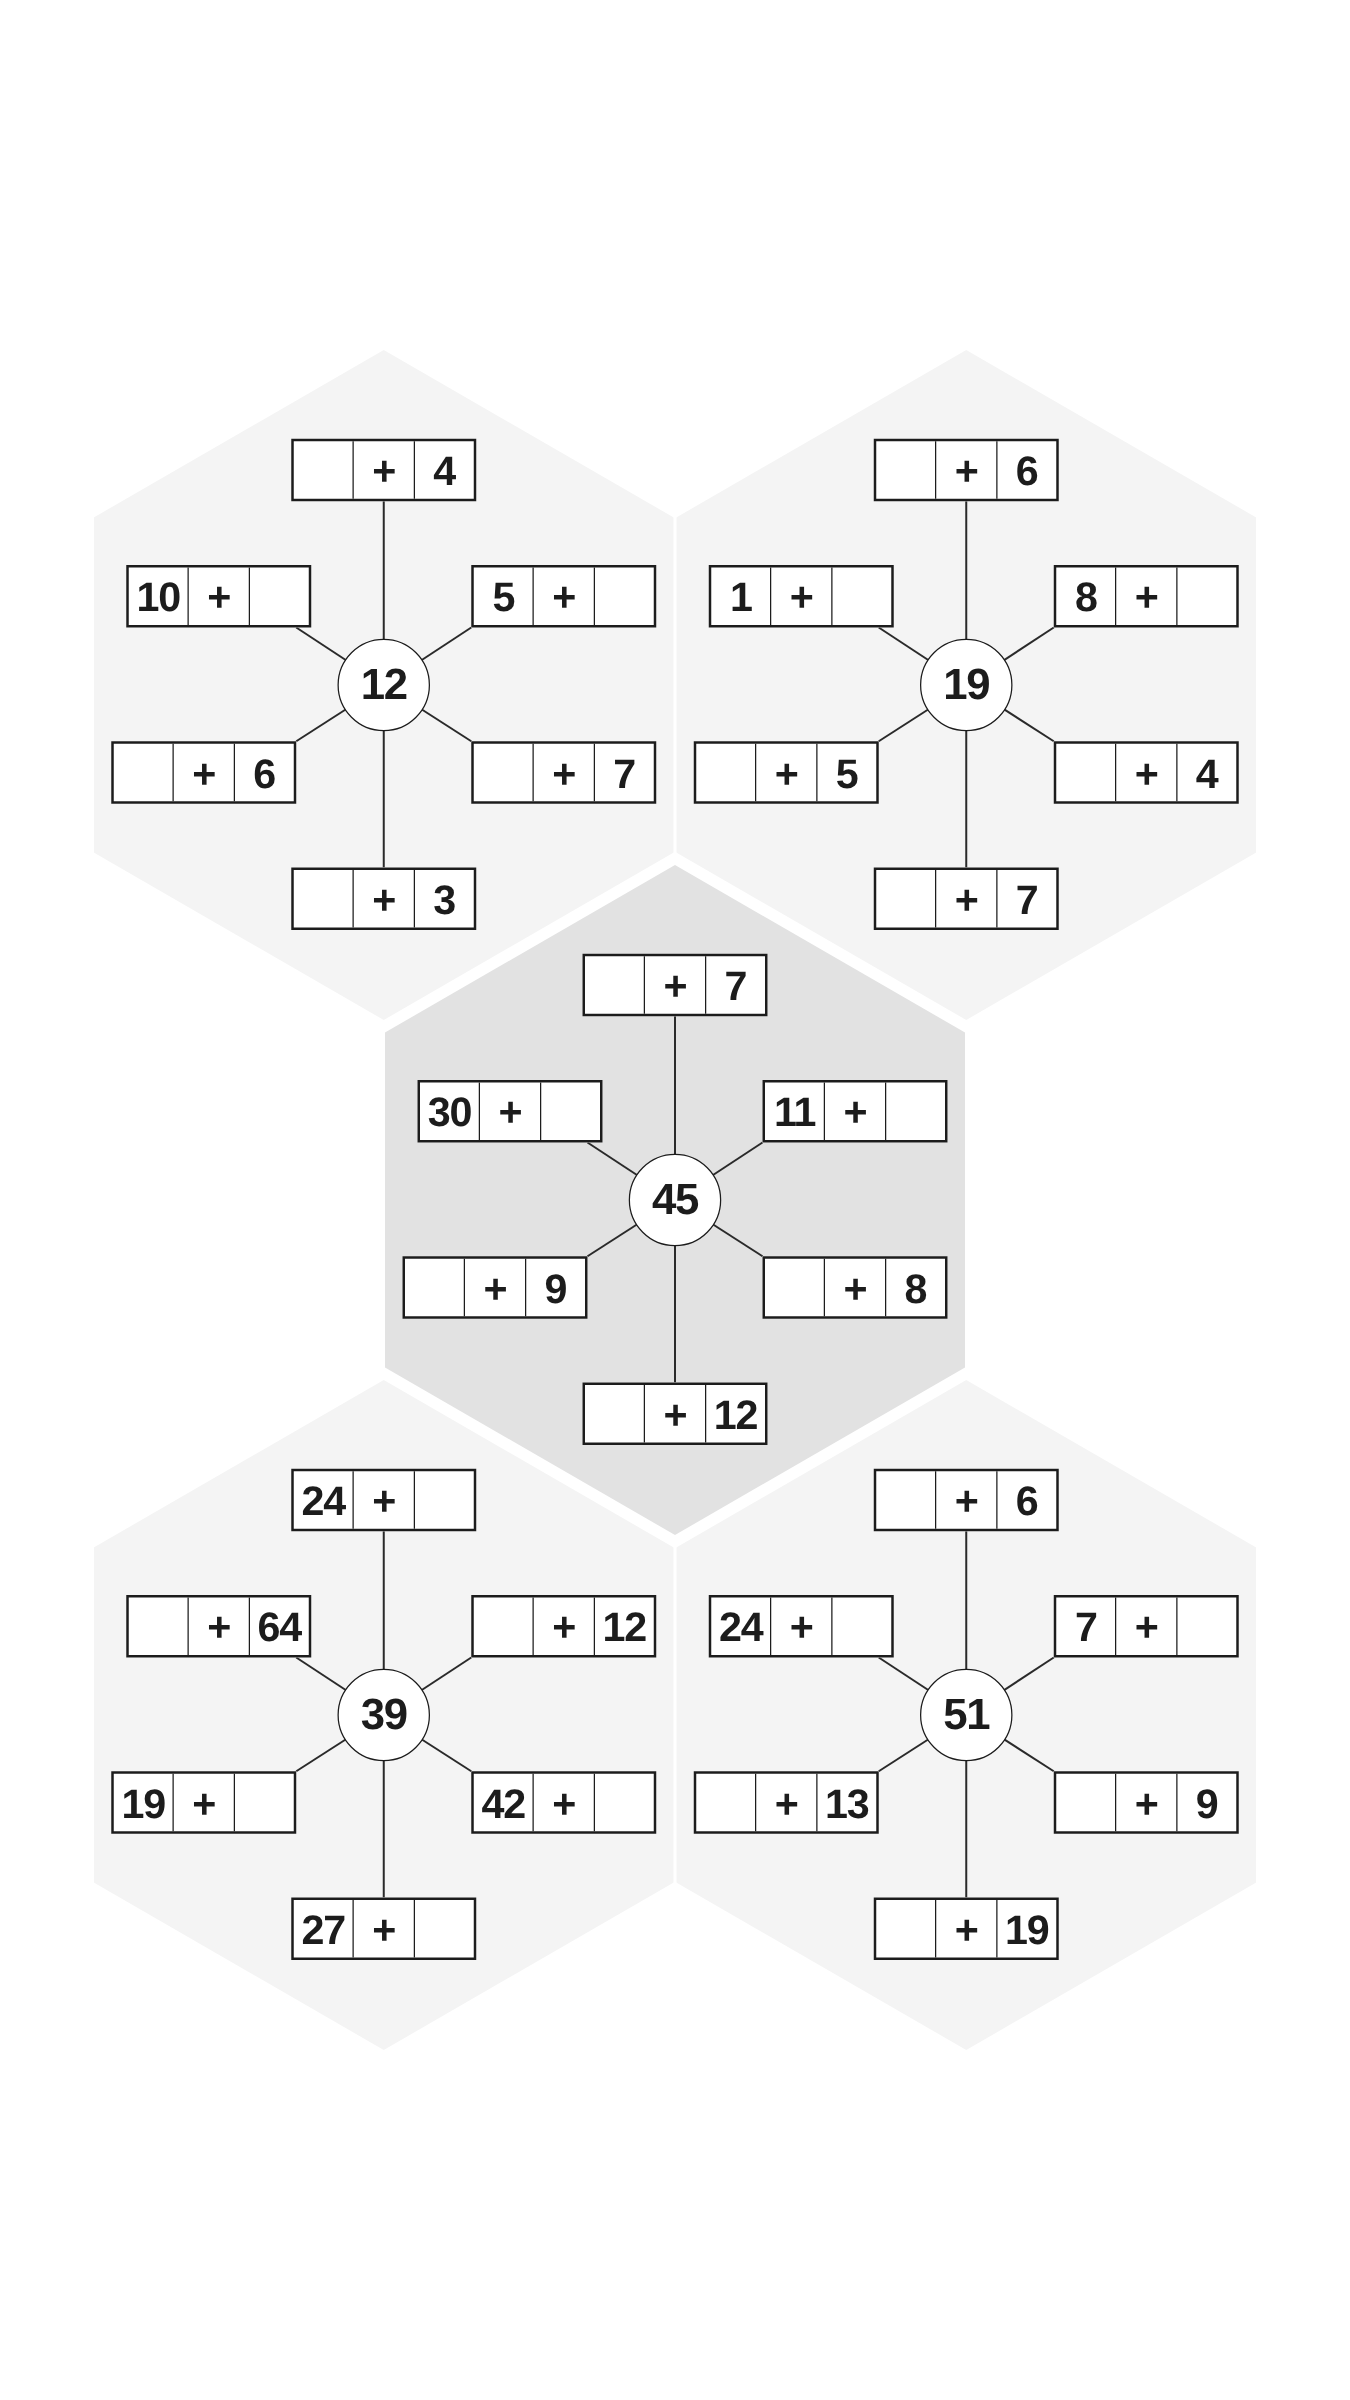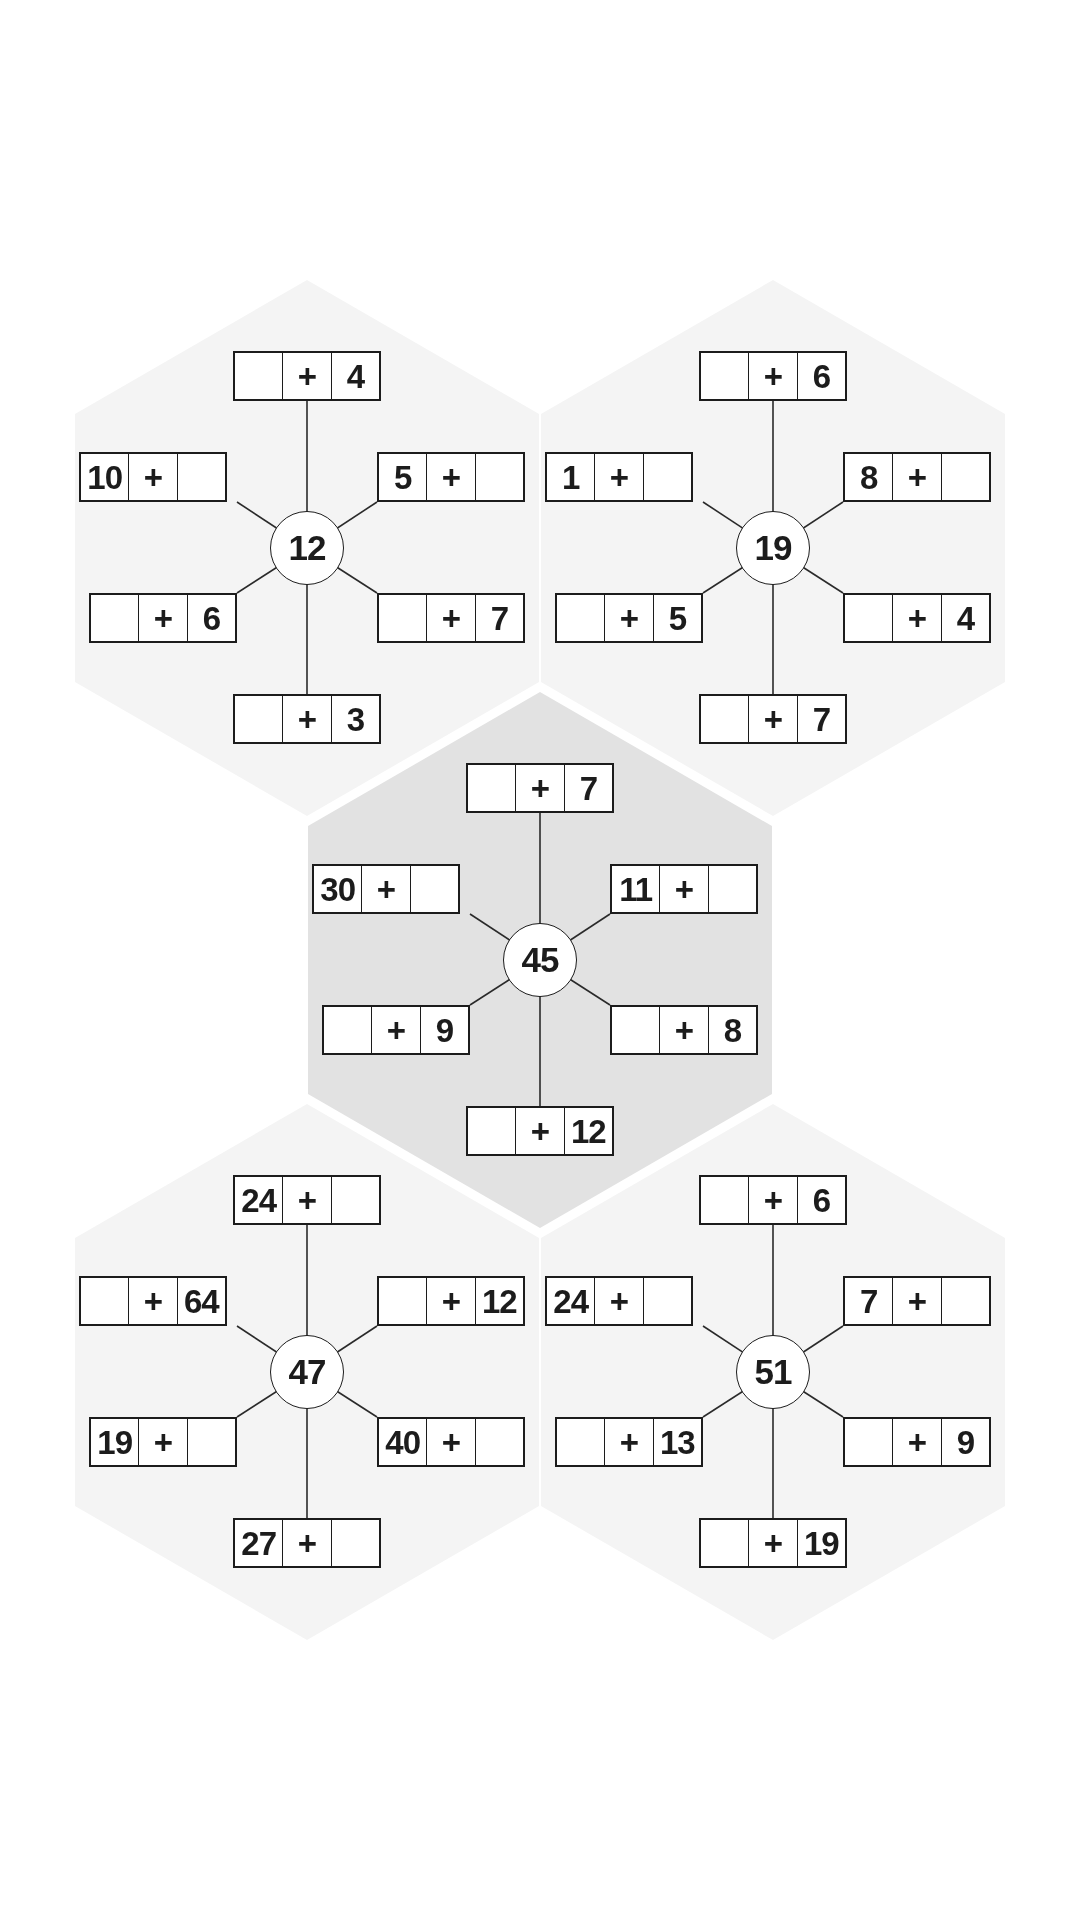--- a/index.html
+++ b/index.html
@@ -31,21 +31,21 @@
     box-sizing:border-box;display:flex;
   }
   .box .cell{
     flex:1 1 0;display:flex;align-items:center;justify-content:center;
     font-size:33px;font-weight:700;color:#1c1c1c;line-height:1;
     letter-spacing:-1px;
   }
   .box .cell + .cell{border-left:1.6px solid #1c1c1c;}
   .box.top    {left:158px;top:71px;}
   .box.bottom {left:158px;top:414px;}
-  .box.lu     {left:4px; top:172px;text-align:center;}
+  .box.lu     {left:26px; top:172px;text-align:center;}
   .box.ru     {left:302px;top:172px;}
   .box.ll     {left:14px; top:313px;}
   .box.rl     {left:302px;top:313px;}
 
   .sum-circle{
     position:absolute;left:195px;top:231px;width:74px;height:74px;
     border-radius:50%;background:#ffffff;border:1.6px solid #1c1c1c;
     box-sizing:border-box;
     display:flex;align-items:center;justify-content:center;
     font-size:35px;font-weight:700;color:#1c1c1c;letter-spacing:-1px;
@@ -209,30 +209,30 @@
       <span class="cell"></span>
       <span class="cell">+</span>
       <span class="cell">12</span>
     </div>
     <div class="box ll">
       <span class="cell">19</span>
       <span class="cell">+</span>
       <span class="cell"></span>
     </div>
     <div class="box rl">
-      <span class="cell">40</span>
+      <span class="cell">42</span>
       <span class="cell">+</span>
       <span class="cell"></span>
     </div>
     <div class="box bottom">
       <span class="cell">27</span>
       <span class="cell">+</span>
       <span class="cell"></span>
     </div>
-    <div class="sum-circle">47</div>
+    <div class="sum-circle">39</div>
   </section>
 
   <section class="hex h5">
     <div class="hex-bg" style="background: rgb(244, 244, 244);"></div>
     <svg class="lines" viewBox="0 0 464 536">
       <line x1="232" y1="121" x2="232" y2="268"></line>
         <line x1="232" y1="414" x2="232" y2="268"></line>
       <line x1="162" y1="222" x2="232" y2="268"></line>
         <line x1="302" y1="222" x2="232" y2="268"></line>
       <line x1="162" y1="313" x2="232" y2="268"></line>

